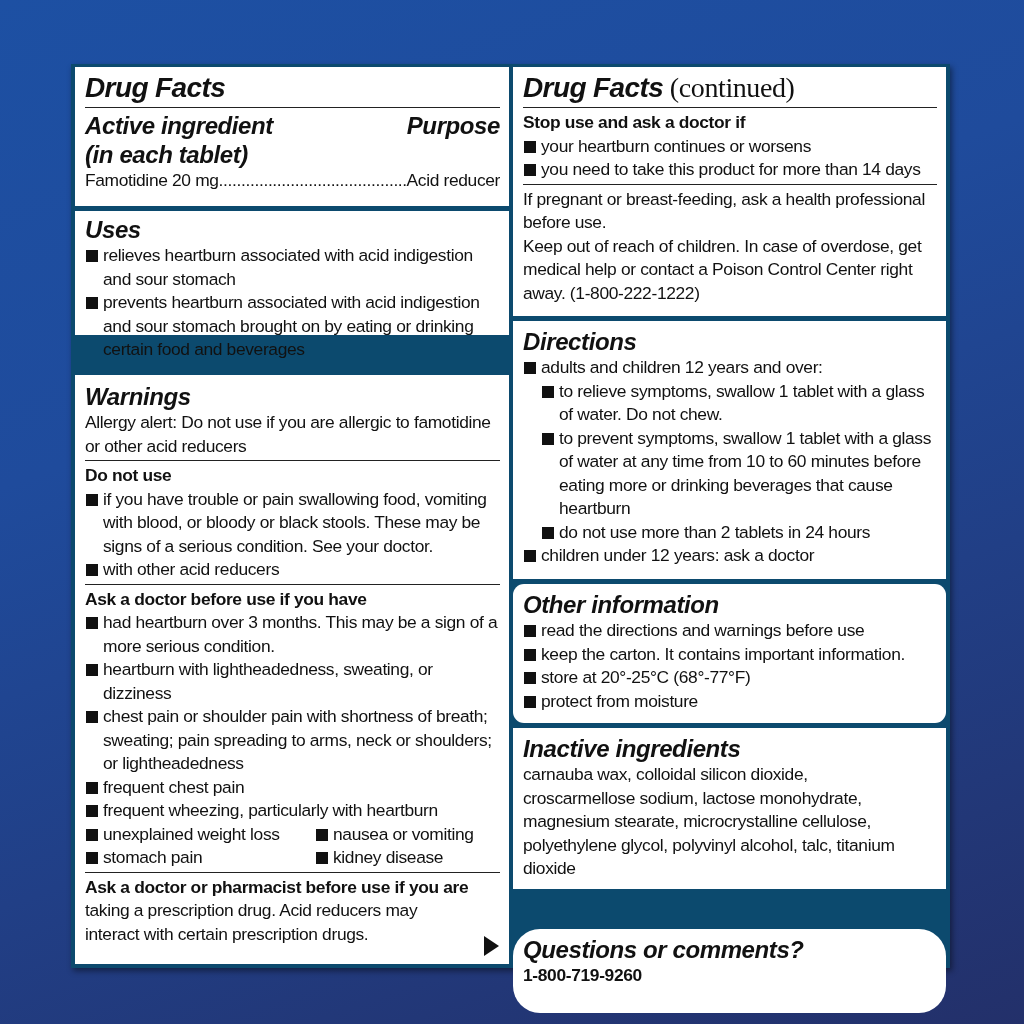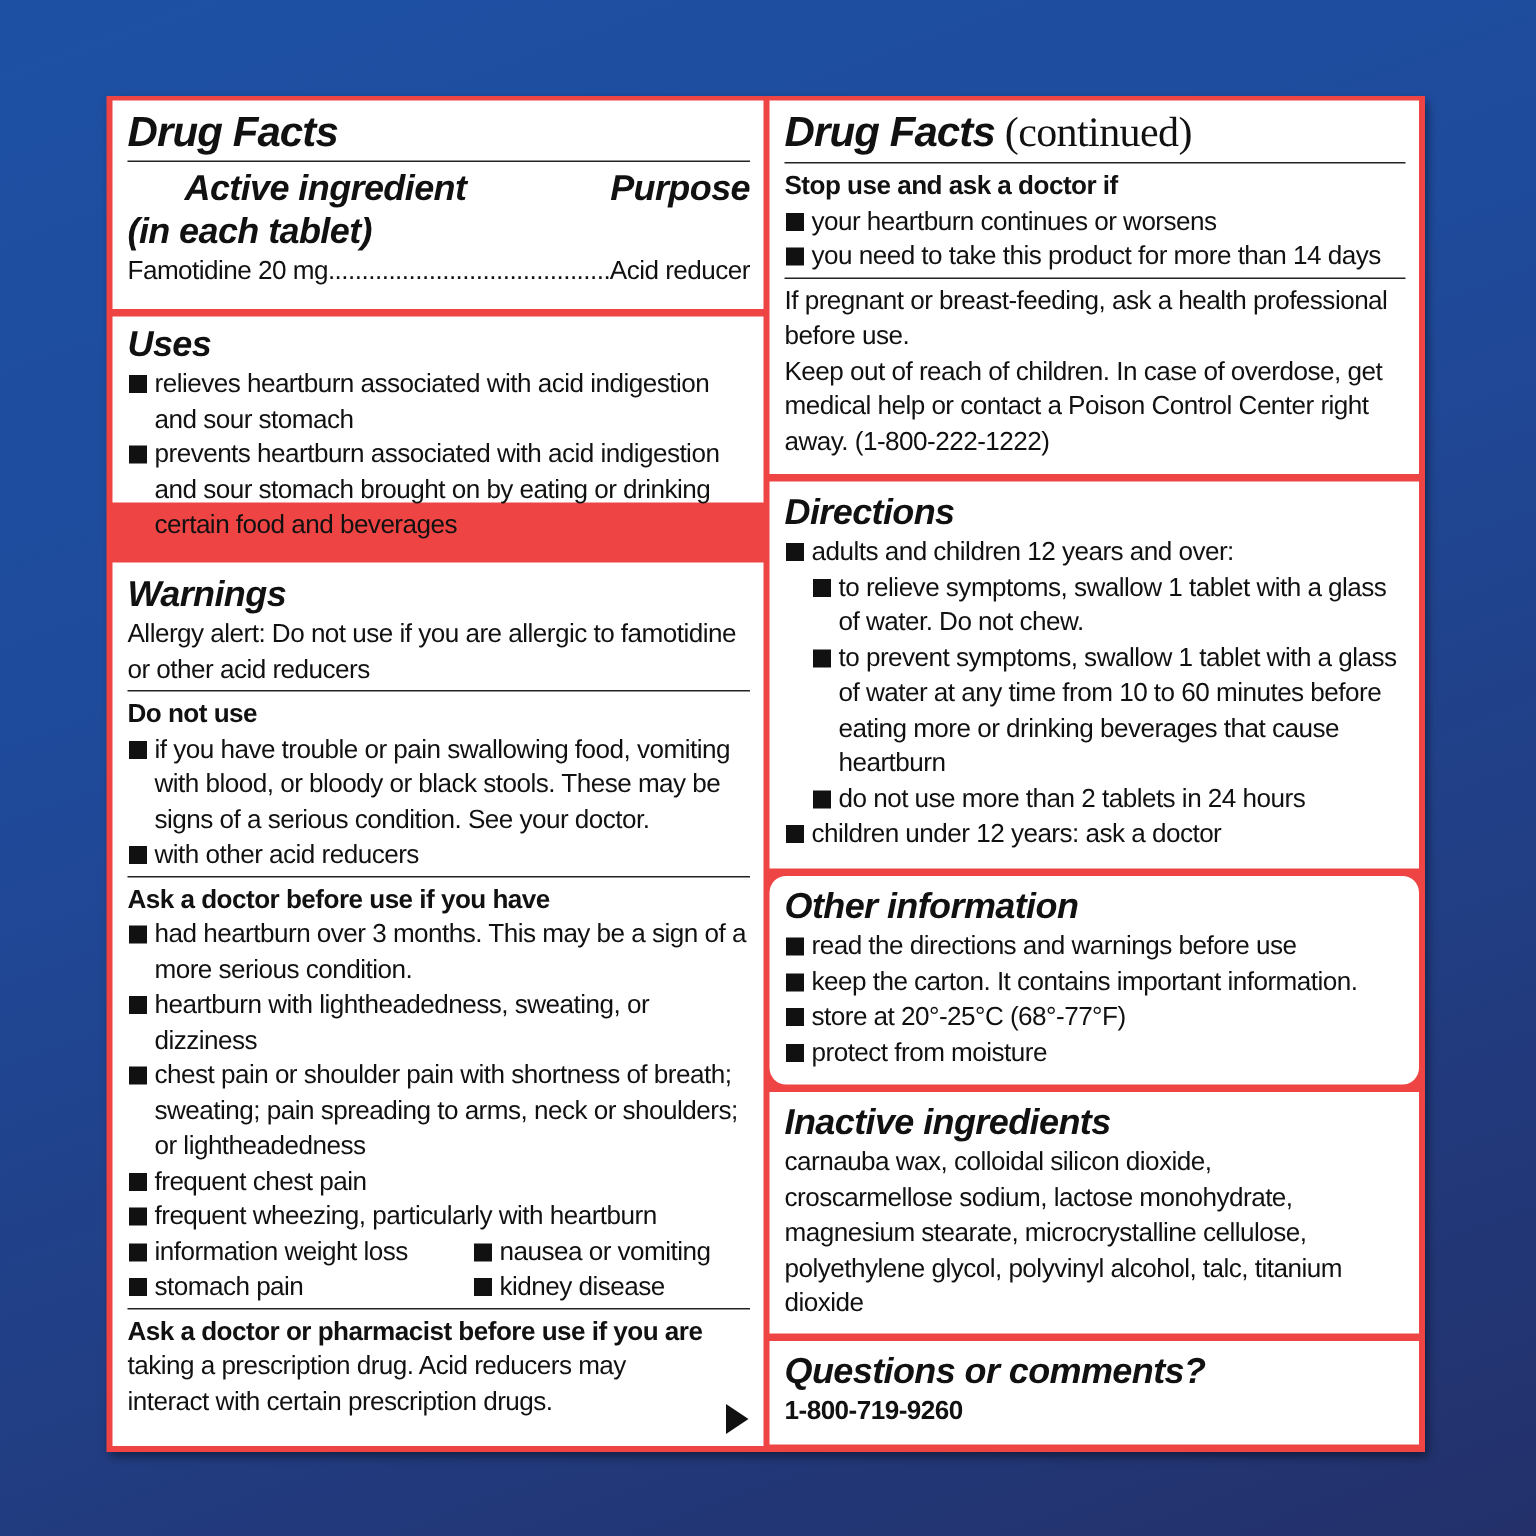--- a/index.html
+++ b/index.html
@@ -4,37 +4,37 @@
 <style>
   html, body { margin: 0; padding: 0; }
   body {
     width: 1024px; height: 1024px; overflow: hidden;
     background: linear-gradient(160deg, #1d50a3 0%, #1f4b9c 35%, #213f86 65%, #23306a 100%);
     font-family: "Liberation Sans", sans-serif;
     position: relative;
   }
   .panel {
     position: absolute; left: 71px; top: 64px; width: 879px; height: 904px;
-    background: #ef4444; box-sizing: border-box;
+    background: #0c4a6e; box-sizing: border-box;
     box-shadow: 2px 3px 6px rgba(0,0,0,0.45);
   }
   .col { position: absolute; top: 3px; }
   .col-left { left: 4px; width: 434px; }
   .col-right { left: 442px; width: 433px; }
   .box {
     position: absolute; left: 0; right: 0; background: #fff;
     box-sizing: border-box; padding: 4px 9px 0 10px; color: #111;
     font-size: 17.4px; line-height: 23.5px; letter-spacing: -0.35px;
   }
   .h1 { font-weight: bold; font-style: italic; font-size: 28px; line-height: 34px; letter-spacing: -0.6px; }
   .h1 .plain { font-weight: normal; font-style: normal; font-size: 28px; letter-spacing: -0.4px; font-family: Liberation Serif, serif; }
   .h2 { font-weight: bold; font-style: italic; font-size: 24px; line-height: 29px; letter-spacing: -0.4px; }
   .sub { font-weight: bold; }
   .rule { border-top: 1.5px solid #222; margin: 2px 0 3px 0; }
-  .row-between { display: flex; justify-content: space-between; align-items: center; margin-left: 38px; }
+  .row-between { display: flex; justify-content: space-between; align-items: center; }
   .leader { display: flex; align-items: baseline; white-space: nowrap; }
   .leader .dots { flex: 1; overflow: hidden; white-space: nowrap; }
   ul { list-style: none; margin: 0; padding: 0; }
   li { position: relative; padding-left: 18px; }
   li::before {
     content: ""; position: absolute; left: 1px; top: 6px; width: 12px; height: 12px; background: #111;
   }
   li.nested { margin-left: 18px; }
   .two-col { display: flex; }
   .two-col > li { flex: 0 0 212px; }
@@ -86,21 +86,21 @@
       <div class="rule"></div>
       <div class="sub">Ask a doctor before use if you have</div>
       <ul>
         <li>had heartburn over 3 months. This may be a sign of a more serious condition.</li>
         <li><span>heartburn with </span><b>lightheadedness, sweating, or dizziness</b></li>
         <li>chest pain or shoulder pain with shortness of breath; sweating; pain spreading to arms, neck or shoulders; or lightheadedness</li>
         <li><span>frequent </span><b>chest pain</b></li>
         <li>frequent wheezing, particularly with heartburn</li>
       </ul>
       <ul class="two-col">
-        <li>information weight loss</li>
+        <li>unexplained weight loss</li>
         <li>nausea or vomiting</li>
       </ul>
       <ul class="two-col">
         <li>stomach pain</li>
         <li>kidney disease</li>
       </ul>
       <div class="rule"></div>
       <div class="sub">Ask a doctor or pharmacist before use if you are</div>
       <div style="padding-right:40px;">taking a prescription drug. Acid reducers may interact with certain prescription drugs.</div>
       <div class="arrow"></div>
@@ -141,18 +141,18 @@
         <li>store at 20°-25°C (68°-77°F)</li>
         <li>protect from moisture</li>
       </ul>
     </div>
 
     <div class="box" style="top:661px; height:161px;">
       <div class="h2" style="margin-top:2px;">Inactive ingredients</div>
       <div style="padding-right:30px;">carnauba wax, colloidal silicon dioxide, croscarmellose sodium, lactose monohydrate, magnesium stearate, microcrystalline cellulose, polyethylene glycol, polyvinyl alcohol, talc, titanium dioxide</div>
     </div>
 
-    <div class="box" style="top:827px; height:69px;">
+    <div class="box" style="top:862px; height:84px;border-radius:27px;">
       <div class="h2" style="margin-top:2px;">Questions or comments?</div>
       <div class="sub">1-800-719-9260</div>
     </div>
   </div>
 </div>
 
 </body></html>

